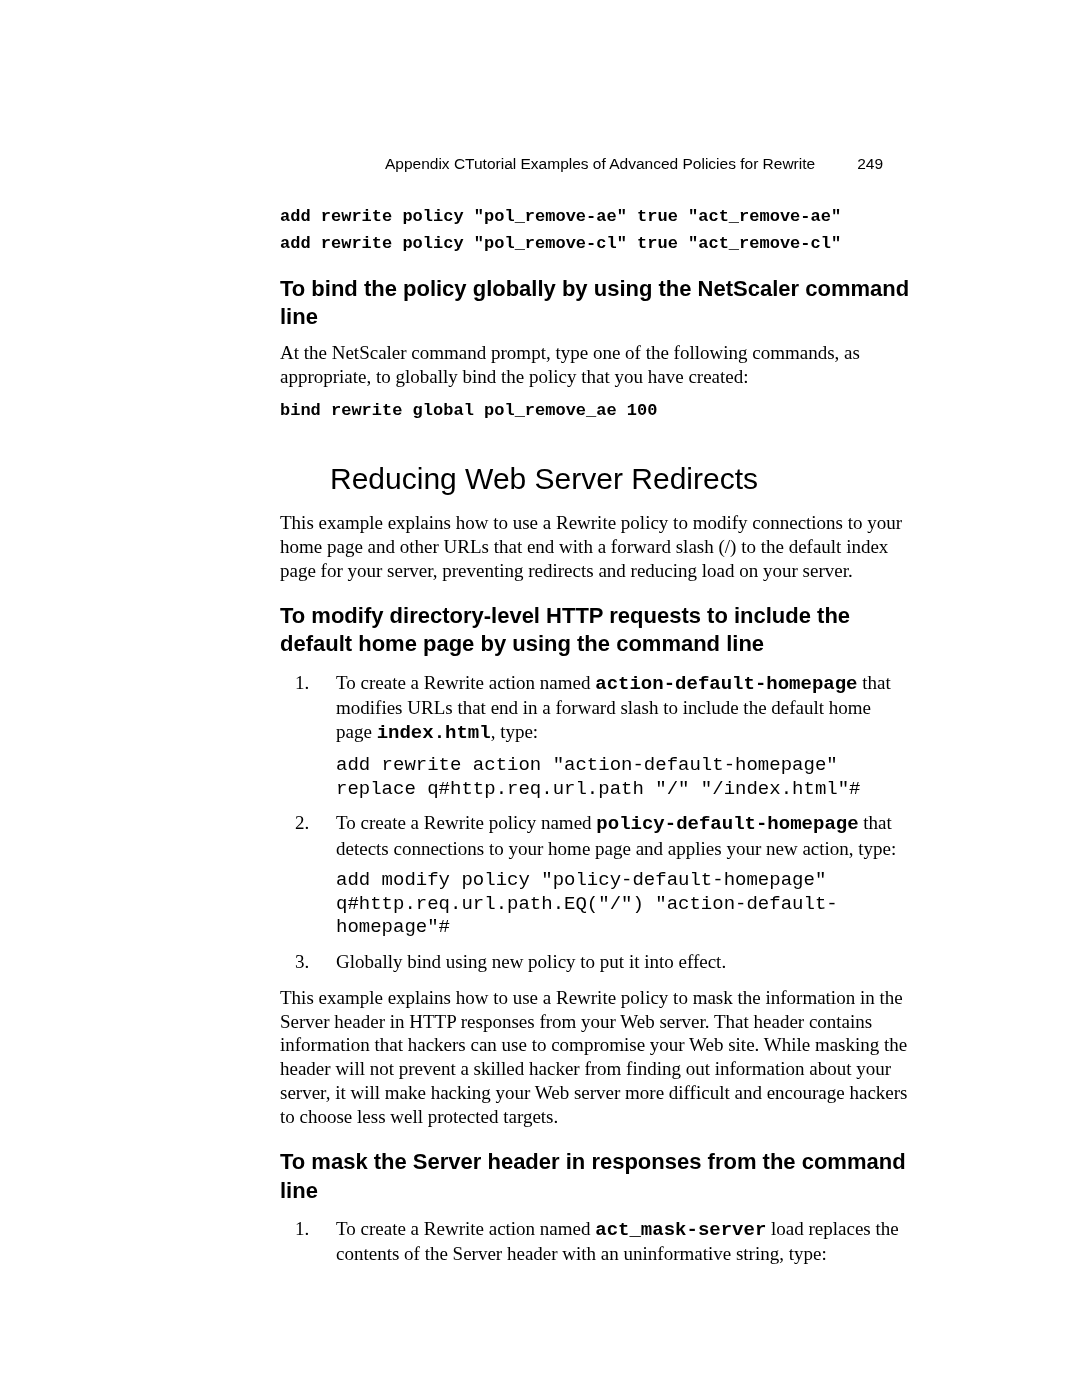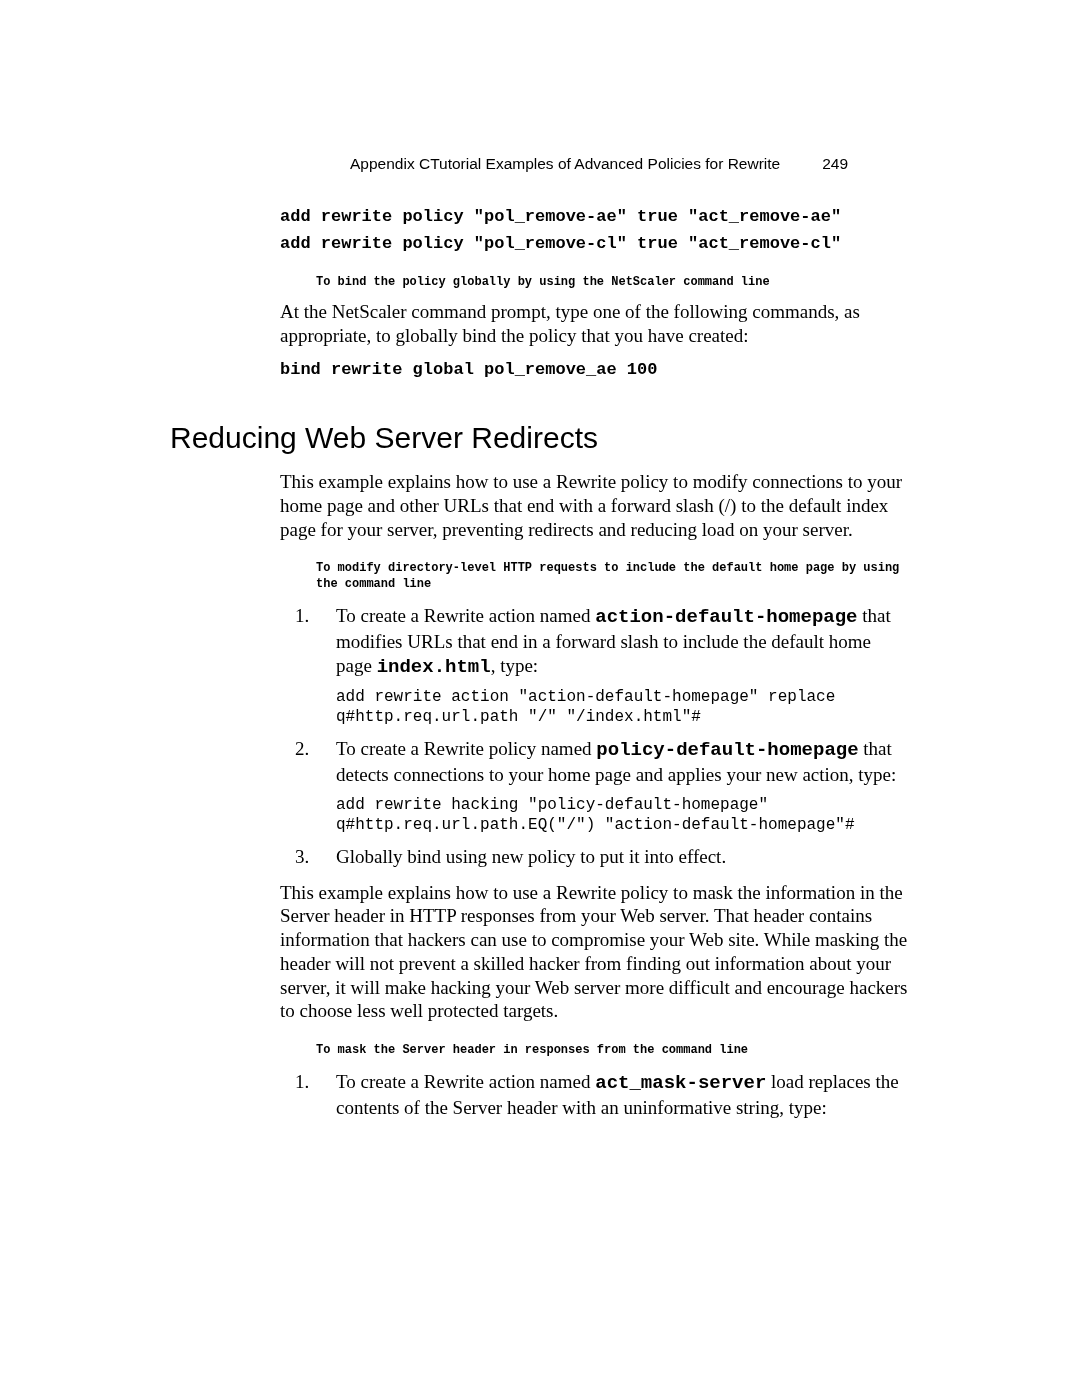--- a/index.html
+++ b/index.html
@@ -19,57 +19,57 @@
   .running-header {
     position: absolute;
     top: 155px;
     left: 0;
     right: 0;
     padding: 0 162px 0 350px;
     font-family: Helvetica, Arial, sans-serif;
     font-size: 15.5px;
     color: #000;
     display: flex;
-    justify-content: flex-start;
+    justify-content: center;
   }
   .running-header .pnum {
     margin-left: 42px;
   }
   .content {
     margin-left: 110px;
     margin-right: 62px;
     margin-top: 56px;
     font-size: 19px;
     line-height: 1.25;
   }
   .codeblock {
     font-family: "Courier New", Courier, monospace;
     font-weight: bold;
     font-size: 17px;
     white-space: pre;
     margin: 6px 0 6px 0;
   }
   .subhead {
-    font-family: Liberation Mono, monospace;
+    font-family: Liberation Sans, sans-serif;
     font-weight: bold;
-    font-size: 12px;
+    font-size: 22px;
     margin-top: 20px;
     margin-bottom: 10px;
     line-height: 1.28;
-    margin-left: 36px;
   }
   .para {
     margin: 8px 0 12px 0;
   }
   h2.section {
     font-family: Helvetica, Arial, sans-serif;
     font-weight: normal;
     font-size: 30px;
     margin: 38px 0 14px -110px;
     color: #000;
+    text-align: center;
   }
   ol.steps {
     list-style: decimal;
     padding-left: 0;
     margin: 12px;
   }
   ol.steps > li {
     margin-left: 22px;
     padding-left: 22px;
     margin-top: 10px;
@@ -77,21 +77,21 @@
   }
   ol.steps > li::marker {
     font-family: "Times New Roman", Times, serif;
   }
   .mono-inline {
     font-family: "Courier New", Courier, monospace;
     font-weight: bold;
   }
   .step-code {
     font-family: "Courier New", Courier, monospace;
-    font-size: 16px;
+    font-size: 19px;
     white-space: pre-wrap;
     margin: 8px 0 4px 0;
     line-height: 1.25;
   }
 </style>
 </head>
 <body>
 
 <div class="page">
 
@@ -118,21 +118,21 @@
 
     <div class="subhead">To modify directory-level HTTP requests to include the default home page by using the command line</div>
 
     <ol class="steps">
       <li>
         <span>To create a Rewrite action named </span><span class="mono-inline">action-default-homepage</span><span> that modifies URLs that end in a forward slash to include the default home page </span><span class="mono-inline">index.html</span><span>, type:</span>
         <div class="step-code">add rewrite action "action-default-homepage" replace q#http.req.url.path "/" "/index.html"#</div>
       </li>
       <li>
         <span>To create a Rewrite policy named </span><span class="mono-inline">policy-default-homepage</span><span> that detects connections to your home page and applies your new action, type:</span>
-        <div class="step-code">add rewrite hacking "policy-default-homepage" q#http.req.url.path.EQ("/") "action-default-homepage"#</div>
+        <div class="step-code">add modify policy "policy-default-homepage" q#http.req.url.path.EQ("/") "action-default-homepage"#</div>
       </li>
       <li>
         <span>Globally bind using new policy to put it into effect.</span>
       </li>
     </ol>
 
 
     <div class="para">This example explains how to use a Rewrite policy to mask the information in the Server header in HTTP responses from your Web server. That header contains information that hackers can use to compromise your Web site. While masking the header will not prevent a skilled hacker from finding out information about your server, it will make hacking your Web server more difficult and encourage hackers to choose less well protected targets.</div>
 
     <div class="subhead">To mask the Server header in responses from the command line</div>

